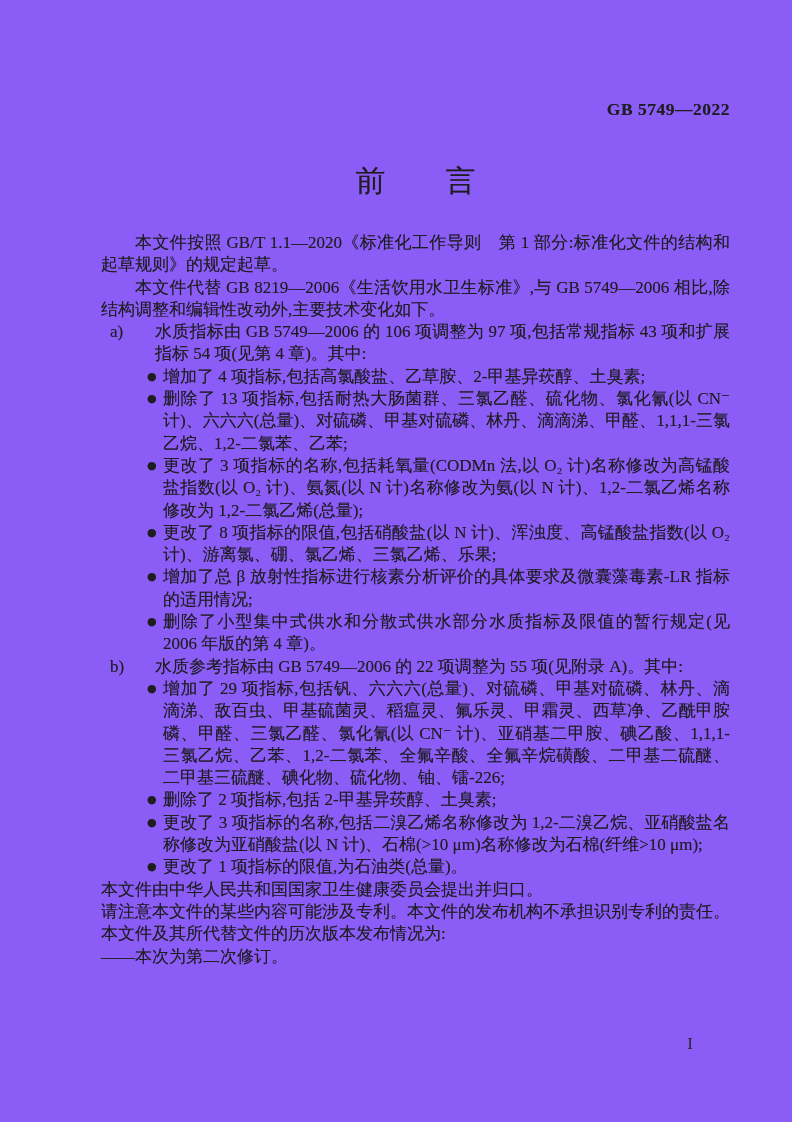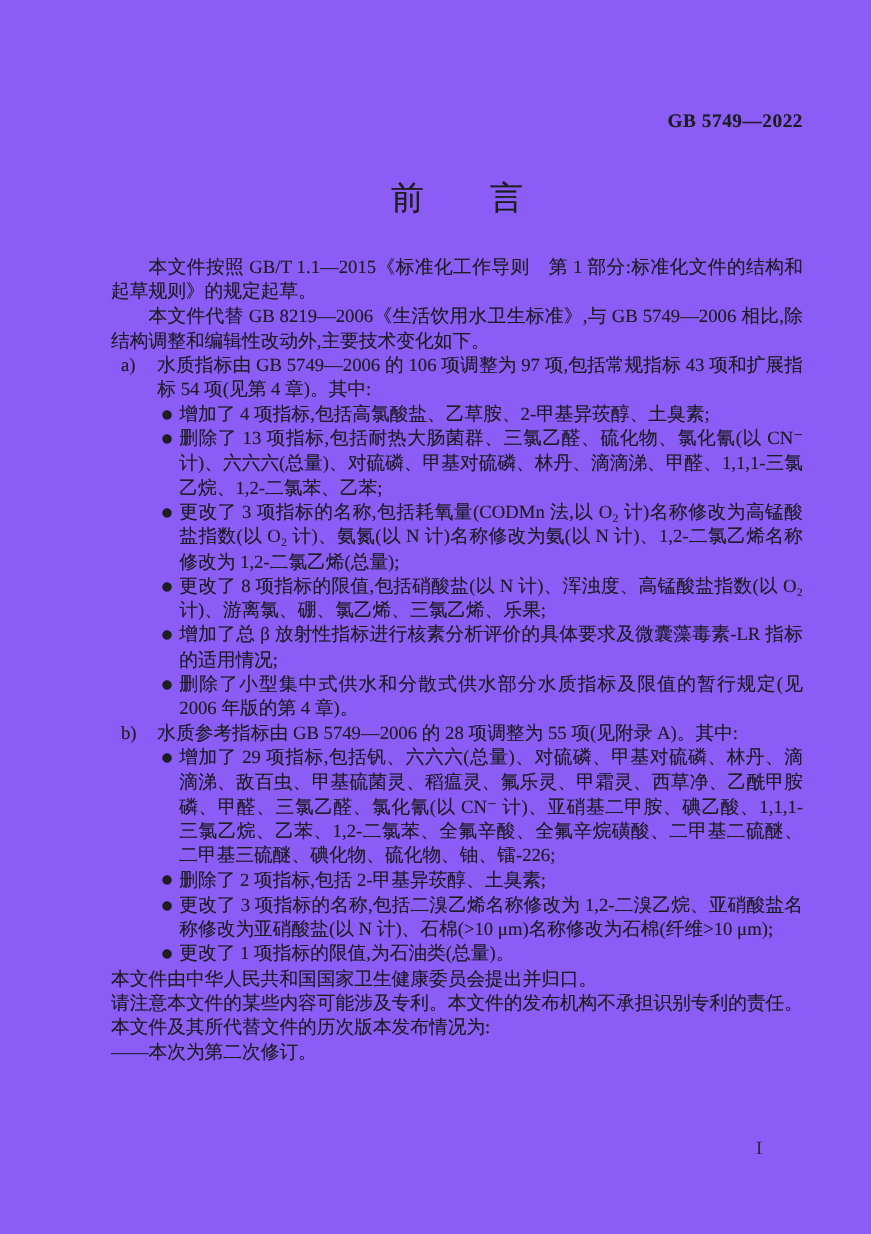--- a/index.html
+++ b/index.html
@@ -43,21 +43,21 @@
     text-align: justify;
     text-shadow: 0 0 0.45px rgba(0,0,0,0.4);
   }
   .para.indent { text-indent: 2em; }
   .para.flush { text-indent: 0; }
   .list-item { display: flex; }
   .marker-col {
     flex: 0 0 42px;
     padding-left: 9px;
   }
-  .item-text { flex: 1; text-align: justify; }
+  .item-text { flex: 1; text-align: justify; margin-left: 12px; }
   .bullet-row { display: flex; padding-left: 46px; }
   .bullet-dot {
     flex: 0 0 16px;
     font-size: 11px;
     line-height: 22.3px;
     font-family: "DejaVu Sans", sans-serif;
   }
   .bullet-text { flex: 1; text-align: justify; }
   .page-number {
     position: absolute;
@@ -91,21 +91,21 @@
 
 <div class="page">
   <div class="content">
 
     <div class="doc-number">GB 5749—2022</div>
 
     <div class="title">前　　言</div>
 
     <div class="body-text">
 
-      <p class="para indent">本文件按照 GB/T 1.1—2015《标准化工作导则　第 1 部分:标准化文件的结构和起草规则》的规定起草。</p>
+      <p class="para indent">本文件按照 GB/T 1.1—2020《标准化工作导则　第 1 部分:标准化文件的结构和起草规则》的规定起草。</p>
       <p class="para indent">本文件代替 GB 8219—2006《生活饮用水卫生标准》,与 GB 5749—2006 相比,除结构调整和编辑性改动外,主要技术变化如下。</p>
 
       <div class="list-item">
         <span class="marker-col">a)</span>
         <span class="item-text">水质指标由 GB 5749—2006 的 106 项调整为 97 项,包括常规指标 43 项和扩展指标 54 项(见第 4 章)。其中:</span>
       </div>
 
       <div class="bullet-row">
         <span class="bullet-dot">●</span>
         <span class="bullet-text">增加了 4 项指标,包括高氯酸盐、乙草胺、2-甲基异莰醇、土臭素;</span>
@@ -126,21 +126,21 @@
         <span class="bullet-dot">●</span>
         <span class="bullet-text">增加了总 β 放射性指标进行核素分析评价的具体要求及微囊藻毒素-LR 指标的适用情况;</span>
       </div>
       <div class="bullet-row">
         <span class="bullet-dot">●</span>
         <span class="bullet-text">删除了小型集中式供水和分散式供水部分水质指标及限值的暂行规定(见 2006 年版的第 4 章)。</span>
       </div>
 
       <div class="list-item">
         <span class="marker-col">b)</span>
-        <span class="item-text">水质参考指标由 GB 5749—2006 的 28 项调整为 55 项(见附录 A)。其中:</span>
+        <span class="item-text">水质参考指标由 GB 5749—2006 的 22 项调整为 55 项(见附录 A)。其中:</span>
       </div>
 
       <div class="bullet-row">
         <span class="bullet-dot">●</span>
         <span class="bullet-text">增加了 29 项指标,包括钒、六六六(总量)、对硫磷、甲基对硫磷、林丹、滴滴涕、敌百虫、甲基硫菌灵、稻瘟灵、氟乐灵、甲霜灵、西草净、乙酰甲胺磷、甲醛、三氯乙醛、氯化氰(以 CN⁻ 计)、亚硝基二甲胺、碘乙酸、1,1,1-三氯乙烷、乙苯、1,2-二氯苯、全氟辛酸、全氟辛烷磺酸、二甲基二硫醚、二甲基三硫醚、碘化物、硫化物、铀、镭-226;</span>
       </div>
       <div class="bullet-row">
         <span class="bullet-dot">●</span>
         <span class="bullet-text">删除了 2 项指标,包括 2-甲基异莰醇、土臭素;</span>
       </div>

